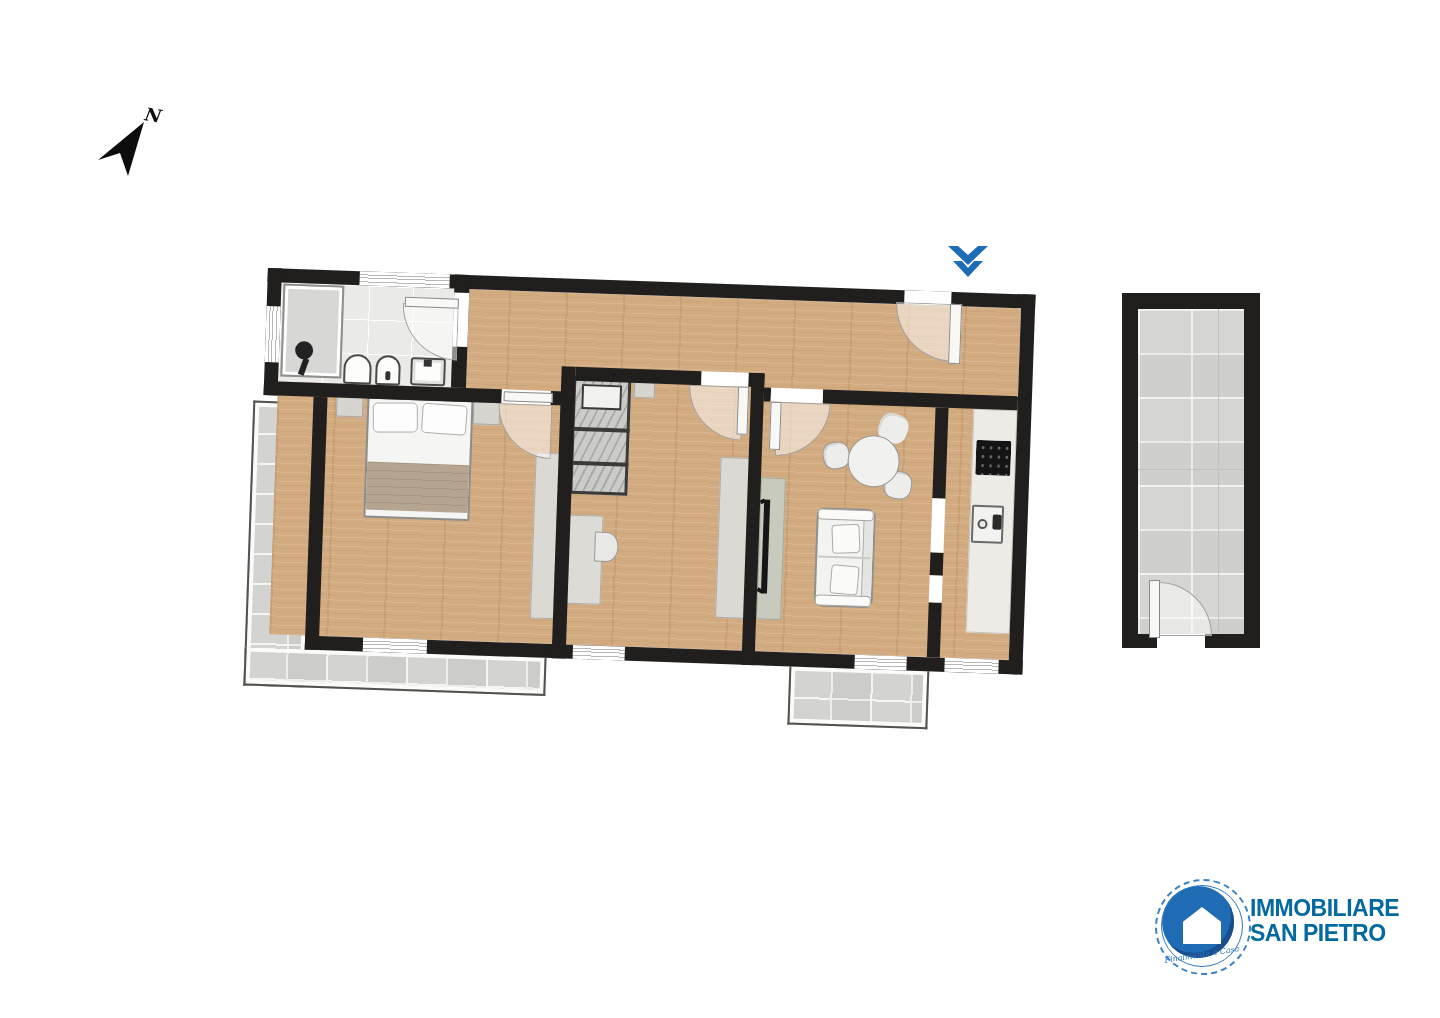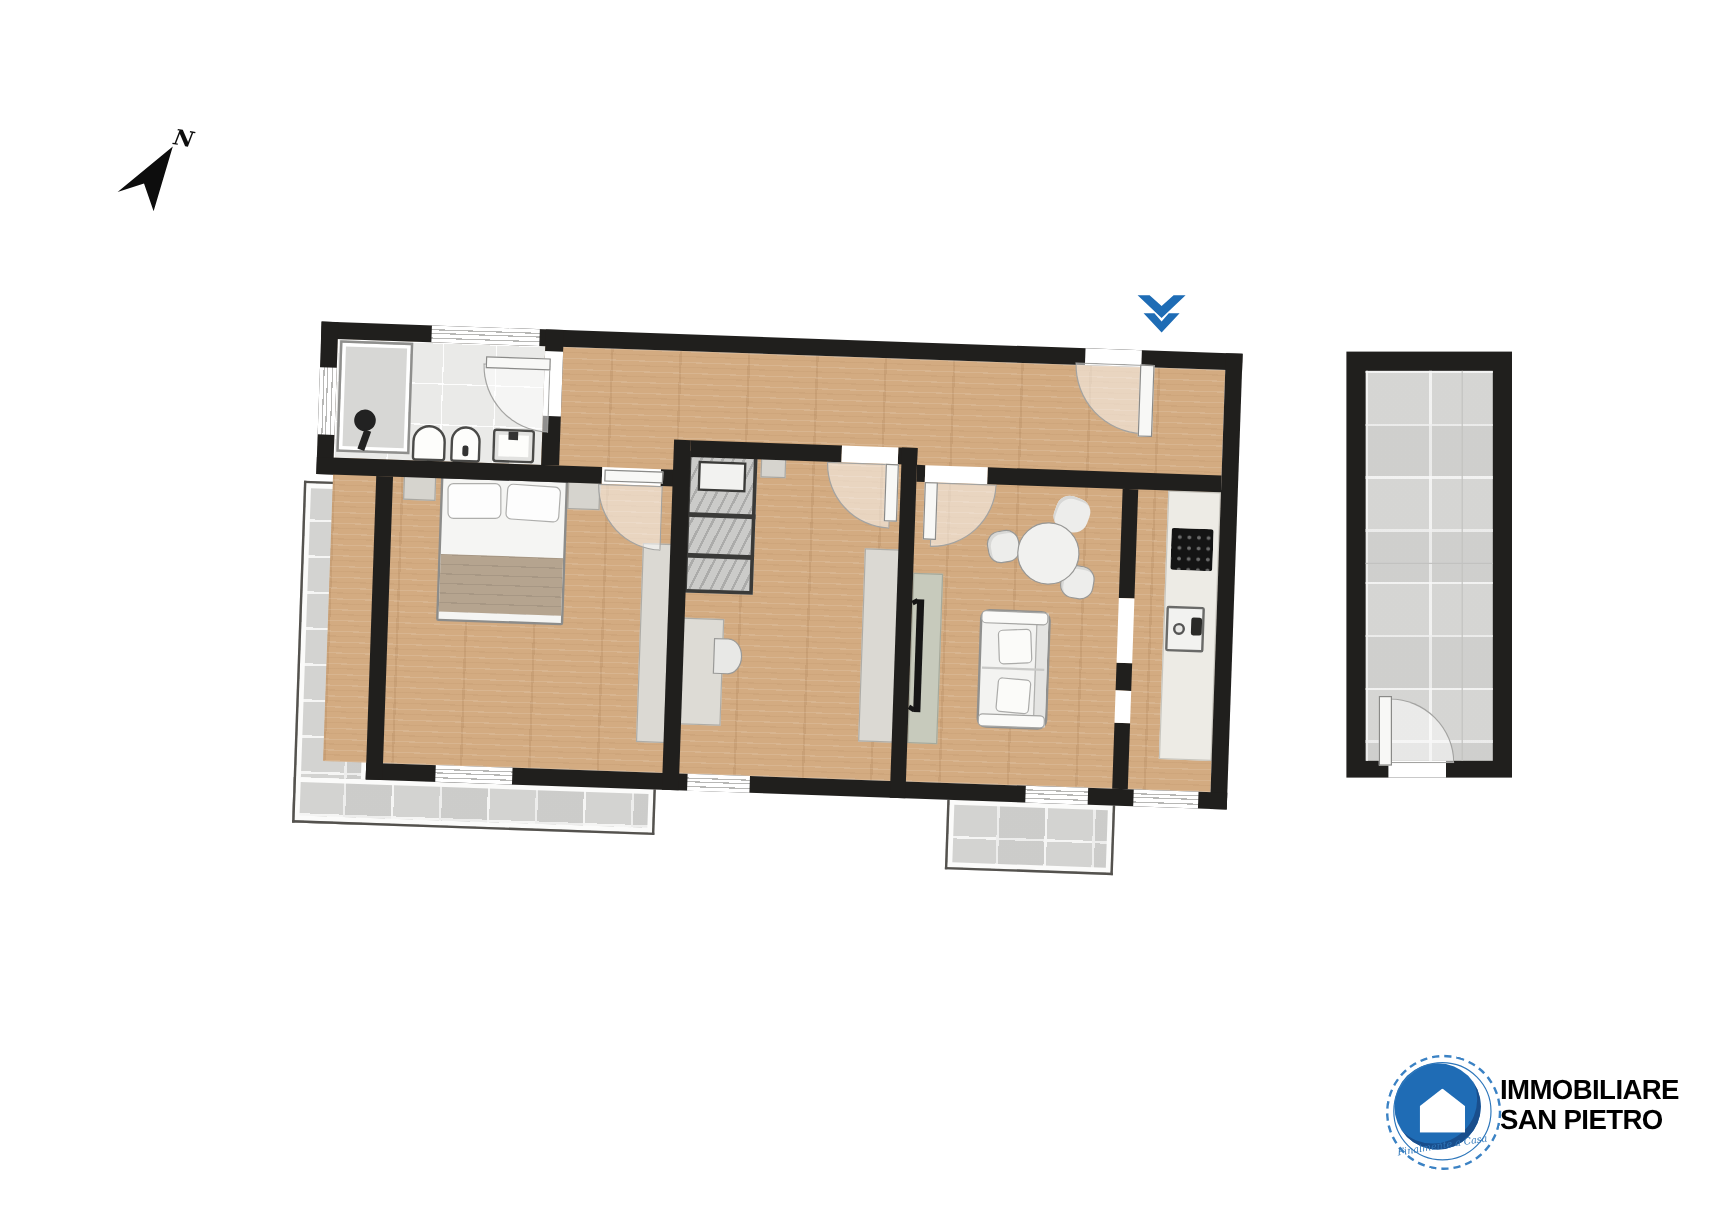--- a/index.html
+++ b/index.html
@@ -34,21 +34,21 @@
   .arc{position:absolute;background:rgba(255,255,255,.5);border:1px solid #a3a3a1;}
   .leaf{position:absolute;background:#f8f8f6;border:1px solid #8a8a88;}
   .fur{position:absolute;box-sizing:border-box;}
   .graybox{background:#d6d4ce;border:1px solid #a9a7a1;}
   .wardrobe{background:#dbd9d3;border:1px solid #aeaca6;}
   
   .logo-disc{position:absolute;left:4px;top:4px;width:72px;height:72px;border-radius:50%;background:#1f6cb5;box-shadow:inset -4px -6px 0 -1px #194e8c;}
   .logo-ring1{position:absolute;left:-1px;top:-1px;width:80px;height:80px;border-radius:50%;border:1.5px solid #2e77bb;}
   .logo-ring2{position:absolute;left:-7px;top:-7px;width:92px;height:92px;border-radius:50%;border:2px dashed #3b82c4;transform:rotate(14deg);}
   .logo-house{position:absolute;left:21px;top:21px;width:38px;height:37px;background:#fff;clip-path:polygon(50% 0%,100% 40%,100% 100%,0% 100%,0% 40%);}
-  .brand{position:absolute;left:92px;top:14px;color:#000000;font-weight:bold;font-size:23px;line-height:25px;letter-spacing:-0.5px;white-space:nowrap;}
+  .brand{position:absolute;left:92px;top:14px;color:#0369a1;font-weight:bold;font-size:23px;line-height:25px;letter-spacing:-0.5px;white-space:nowrap;}
   .tagline{position:absolute;left:-6px;top:68px;width:100px;text-align:center;font-family:"DejaVu Serif",serif;font-style:italic;font-size:8px;color:#2f77ba;transform:rotate(-9deg);}
 </style>
 </head>
 <body>
 
 <div class="canvas">
 
   <svg class="abs" style="left:84px;top:96px;width:96px;height:96px;" viewBox="0 0 96 96">
     <path d="M60 26 L14 64 L36 57 L44 80 Z" fill="#0d0d0d"></path>
     <text x="60" y="24" font-size="18" font-style="italic" font-weight="bold" font-family="DejaVu Serif, serif" fill="#0d0d0d" transform="rotate(10 60 24)"><tspan>N</tspan></text>

